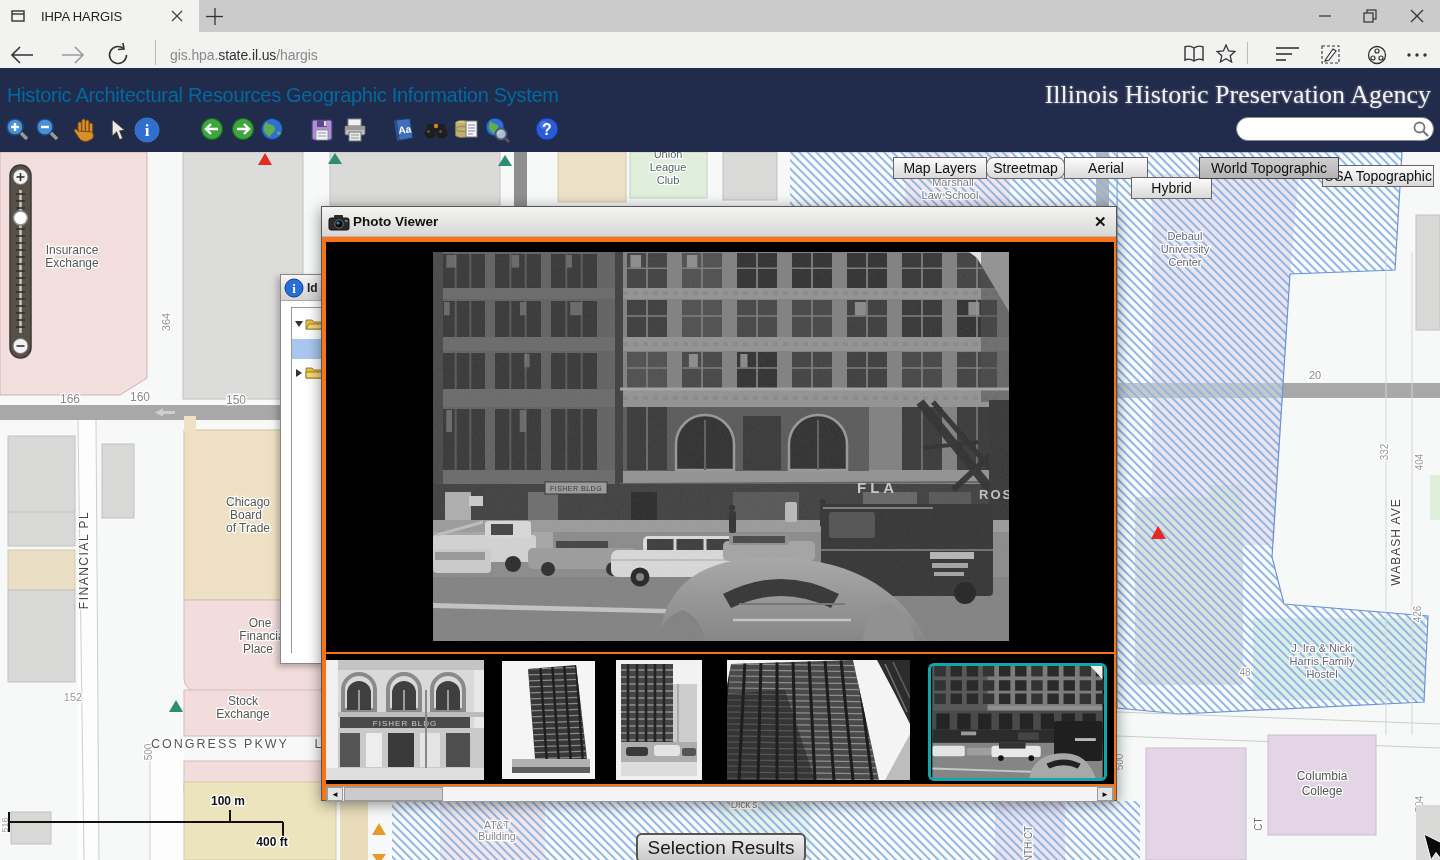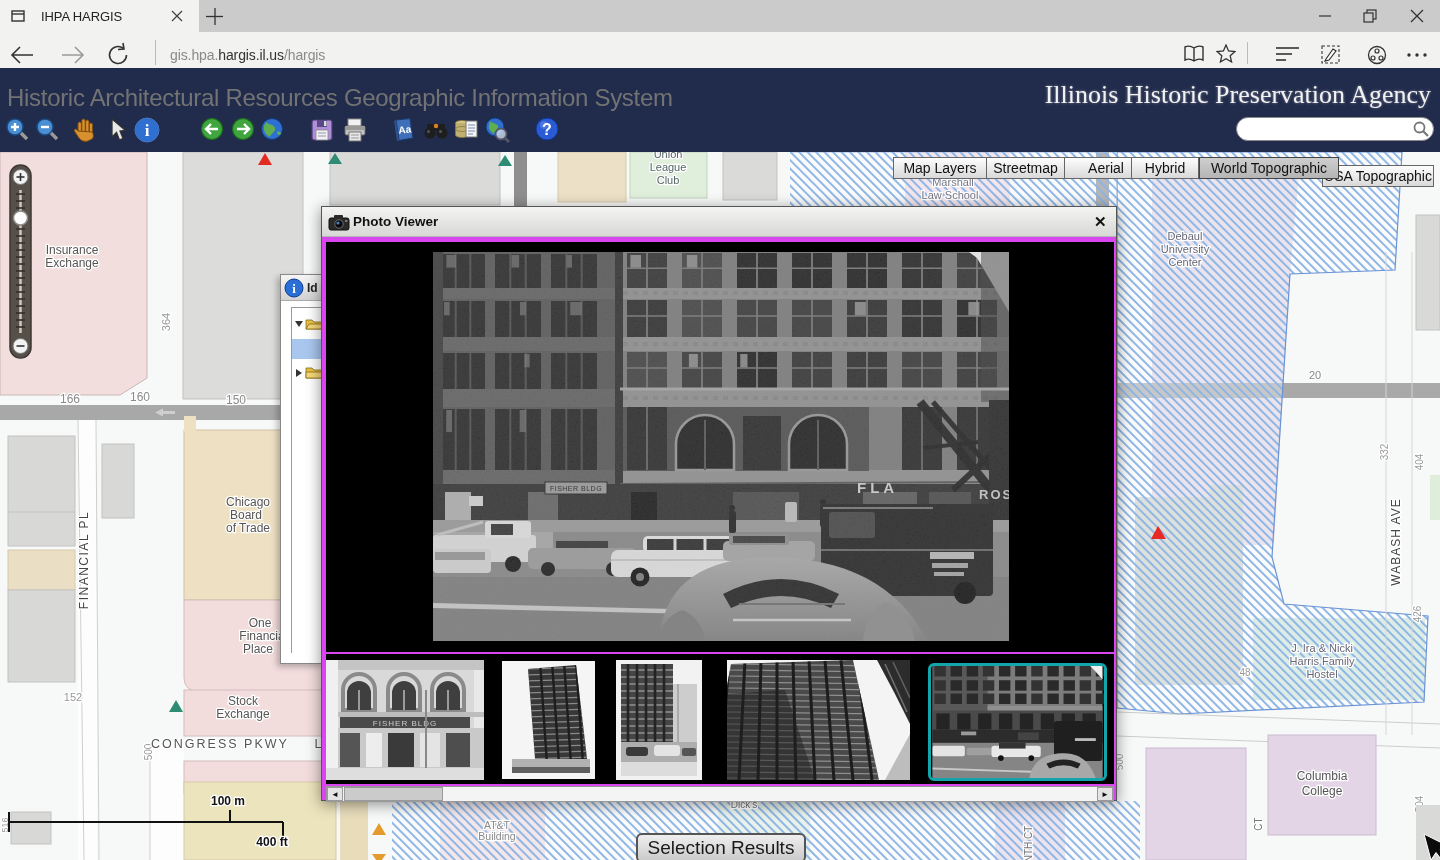--- a/index.html
+++ b/index.html
@@ -2,29 +2,29 @@
 <html><head><meta charset="utf-8"><style>
 *{margin:0;padding:0;box-sizing:border-box}
 html,body{width:1440px;height:860px;overflow:hidden;background:#fff;font-family:"Liberation Sans",sans-serif}
 .abs{position:absolute}
 #tabstrip{left:0;top:0;width:1440px;height:32px;background:#cbcbcb}
 #tab{left:0;top:0;width:199px;height:32px;background:#f2f2f1}
 #tabtitle{left:41px;top:9px;font-size:13px;color:#222;letter-spacing:-0.1px}
 #addr{left:0;top:32px;width:1440px;height:36px;background:#f2f2f1}
 #urltxt{left:170px;top:47px;font-size:14px;color:#8a8a8a;letter-spacing:-0.1px}
 #hdr{left:0;top:68px;width:1440px;height:84px;background:#212b4b}
-#htitle{left:7px;top:84px;font-size:24px;color:#737373;letter-spacing:-0.3px}
+#htitle{left:7px;top:84px;font-size:20px;color:#0369a1;letter-spacing:-0.3px}
 #stitle{right:9px;top:80px;font-family:"Liberation Serif",serif;font-size:26px;color:#f2f2f2;text-shadow:0 0 3px rgba(220,220,230,0.55)}
 #search{left:1236px;top:117px;width:198px;height:24px;background:#fff;border:1px solid #8a8a8a;border-radius:12px}
 #map{left:0;top:152px}
 #idpanel{left:280px;top:274px;width:46px;height:390px;background:#fff;border:1px solid #888;box-shadow:-3px 3px 6px rgba(0,0,0,0.25)}
 #idtt{left:0;top:0;width:44px;height:26px;background:linear-gradient(#f6f6f6,#d2d2d2);border-bottom:1px solid #aaa}
 #idbody{left:10px;top:32px;width:36px;height:346px;border-top:1px solid #999;border-left:1px solid #999;background:#fff}
 #selres{left:636px;top:833px;width:170px;height:30px;background:linear-gradient(#eFeFeF,#c9c9c9);border:2px solid #555;border-radius:6px;font-size:19px;color:#1a1a1a;text-align:center;line-height:25px}
-#dlg{left:321px;top:206px;width:796px;height:595px;background:#d946ef;border:1px solid #555;box-shadow:0 3px 14px rgba(0,0,0,0.45)}
+#dlg{left:321px;top:206px;width:796px;height:595px;background:#f97316;border:1px solid #555;box-shadow:0 3px 14px rgba(0,0,0,0.45)}
 #dtt{left:0;top:0;width:794px;height:30px;background:linear-gradient(#f4f4f2,#d7d7d5);border-bottom:1px solid #b5b5b5}
 #dttx{left:31px;top:7px;font-weight:bold;font-size:13.5px;color:#111}
 #dclose{left:772px;top:6px;font-weight:bold;font-size:15px;color:#111}
 #dmain{left:4px;top:35px;width:788px;height:410px;background:#000}
 #dstrip{left:4px;top:447px;width:788px;height:130px;background:#000}
 #dscroll{left:4px;top:579px;width:788px;height:16px;background:#f4f4f4;border:1px solid #999}
 .sbtn{top:0px;width:16px;height:14px;background:#e4e4e4;border:1px solid #999;font-size:8px;color:#111;text-align:center;line-height:13px}
 .lbtn{top:157px;height:22px;background:linear-gradient(#fdfdfd,#d9d9d9);border:1px solid #666;font-size:14px;color:#111;text-align:center;line-height:20px}
 .ticon{top:116px;width:28px;height:28px}
 </style></head><body>
@@ -60,21 +60,21 @@
     <path d="M24,12 H3 M11,4 L3,12 L11,20" fill="none" stroke="#333" stroke-width="1.6"></path>
   </svg>
 <svg class="abs" style="left:60px;top:43px" width="26" height="24">
     <path d="M2,12 H23 M15,4 L23,12 L15,20" fill="none" stroke="#9a9a9a" stroke-width="1.6"></path>
   </svg>
 <svg class="abs" style="left:105px;top:42px" width="26" height="26">
     <path d="M21.5,13 a8.5,8.5 0 1 1 -3.2,-6.6" fill="none" stroke="#333" stroke-width="1.6"></path>
     <path d="M18,1 L19,7 L13,7.5" fill="none" stroke="#333" stroke-width="1.6"></path>
   </svg>
 <div class="abs" style="left:155px;top:40px;width:1px;height:25px;background:#bbb"></div>
-<div class="abs" id="urltxt">gis.hpa.<span style="color:#333">hargis.il.us</span>/hargis</div>
+<div class="abs" id="urltxt">gis.hpa.<span style="color:#333">state.il.us</span>/hargis</div>
 <svg class="abs" style="left:1183px;top:45px" width="22" height="18">
     <path d="M11,3 C8,1 4,1 2,2 V15 C4,14 8,14 11,16 C14,14 18,14 20,15 V2 C18,1 14,1 11,3 Z M11,3 V16" fill="none" stroke="#333" stroke-width="1.4"></path>
   </svg>
 <svg class="abs" style="left:1216px;top:44px" width="20" height="20">
     <path d="M10,1 L12.6,7 L19,7.5 L14.2,11.8 L15.6,18 L10,14.7 L4.4,18 L5.8,11.8 L1,7.5 L7.4,7 Z" fill="none" stroke="#333" stroke-width="1.3"></path>
   </svg>
 <div class="abs" style="left:1247px;top:42px;width:1px;height:22px;background:#bbb"></div>
 <svg class="abs" style="left:1276px;top:46px" width="24" height="16">
     <line x1="0" y1="2" x2="23" y2="2" stroke="#333" stroke-width="1.6"></line>
     <line x1="0" y1="8" x2="16" y2="8" stroke="#333" stroke-width="1.6"></line>
@@ -341,23 +341,23 @@
 <g stroke="#111" stroke-width="2">
 <line x1="8" y1="670" x2="283" y2="670"></line>
 <line x1="9" y1="660" x2="9" y2="680"></line>
 <line x1="230" y1="658" x2="230" y2="670"></line>
 <line x1="283" y1="670" x2="283" y2="686"></line>
 </g>
 <text x="228" y="653" font-size="12" fill="#111" text-anchor="middle" stroke="#ffffff" stroke-width="2.5" paint-order="stroke" font-weight="bold">100 m</text>
 <text x="272" y="694" font-size="12" fill="#111" text-anchor="middle" stroke="#ffffff" stroke-width="2.5" paint-order="stroke" font-weight="bold">400 ft</text>
 </svg>
 <div class="abs lbtn" style="left:893px;width:94px;">Map Layers</div>
-<div class="abs lbtn" style="left:986px;width:79px;">Streetmap</div>
+<div class="abs lbtn" style="left:986px;width:79px;border-radius:8px;">Streetmap</div>
 <div class="abs lbtn" style="left:1064px;width:84px;">Aerial</div>
-<div class="abs lbtn" style="left:1131px;width:68px;">Hybrid</div>
+<div class="abs lbtn" style="left:1131px;width:81px;margin-top:20px;">Hybrid</div>
 <div class="abs lbtn" style="left:1199px;width:140px;background:linear-gradient(#cecece,#b5b5b5);border:1px solid #444;z-index:3;">World Topographic</div>
 <div class="abs lbtn" style="left:1322px;width:112px;margin-top:8px;">USA Topographic</div>
 <div class="abs" id="idpanel">
 <div class="abs" id="idtt"></div>
 <svg class="abs" style="left:3px;top:3px" width="20" height="20">
       <circle cx="10" cy="10" r="9" fill="#2a6fd8" stroke="#0d3a8c"></circle>
       <text x="10" y="15" font-family="Liberation Serif,serif" font-size="13" font-weight="bold" fill="#fff" text-anchor="middle">i</text>
     </svg>
 <div class="abs" style="left:26px;top:6px;font-weight:bold;font-size:12px;color:#222">Id</div>
 <div class="abs" id="idbody"></div>

